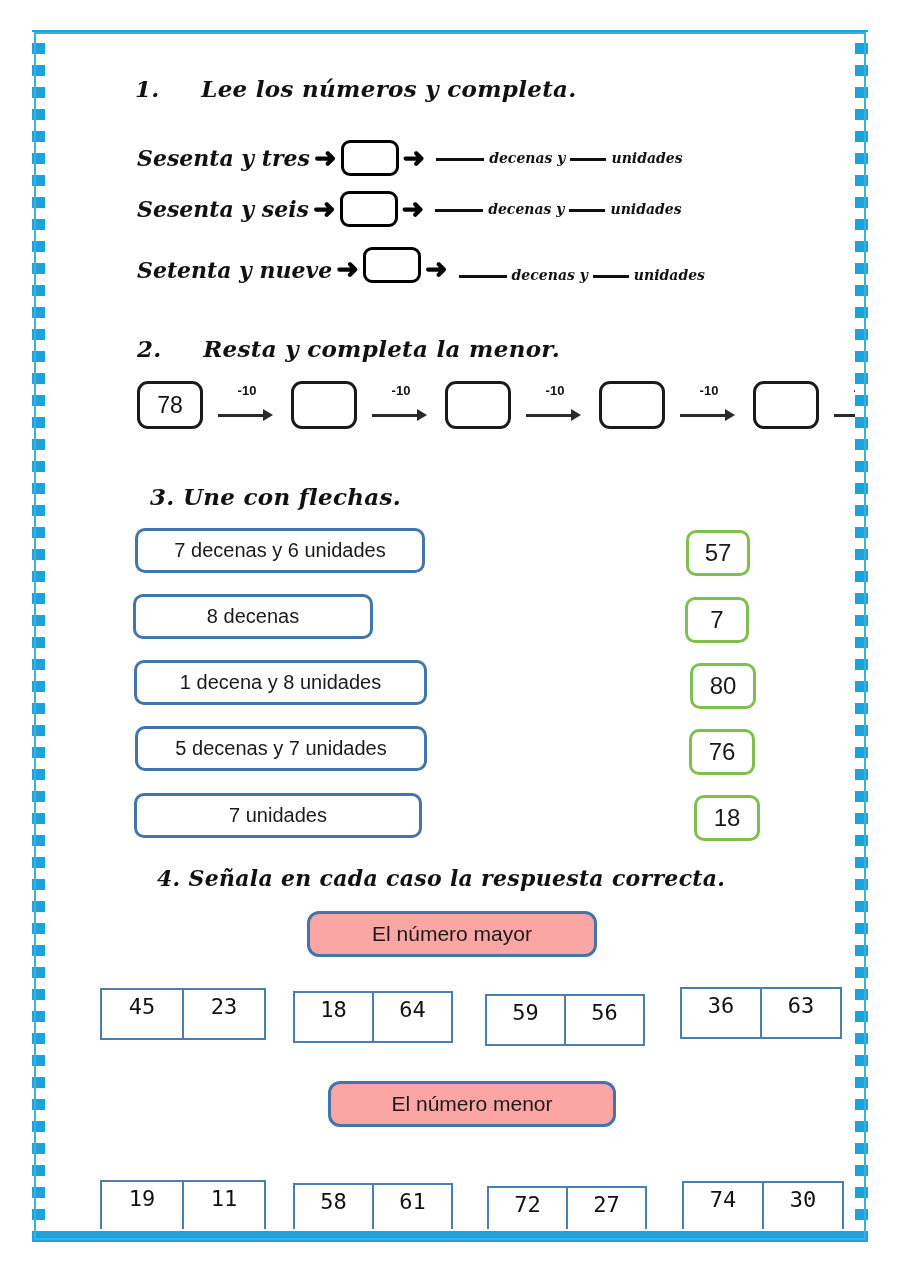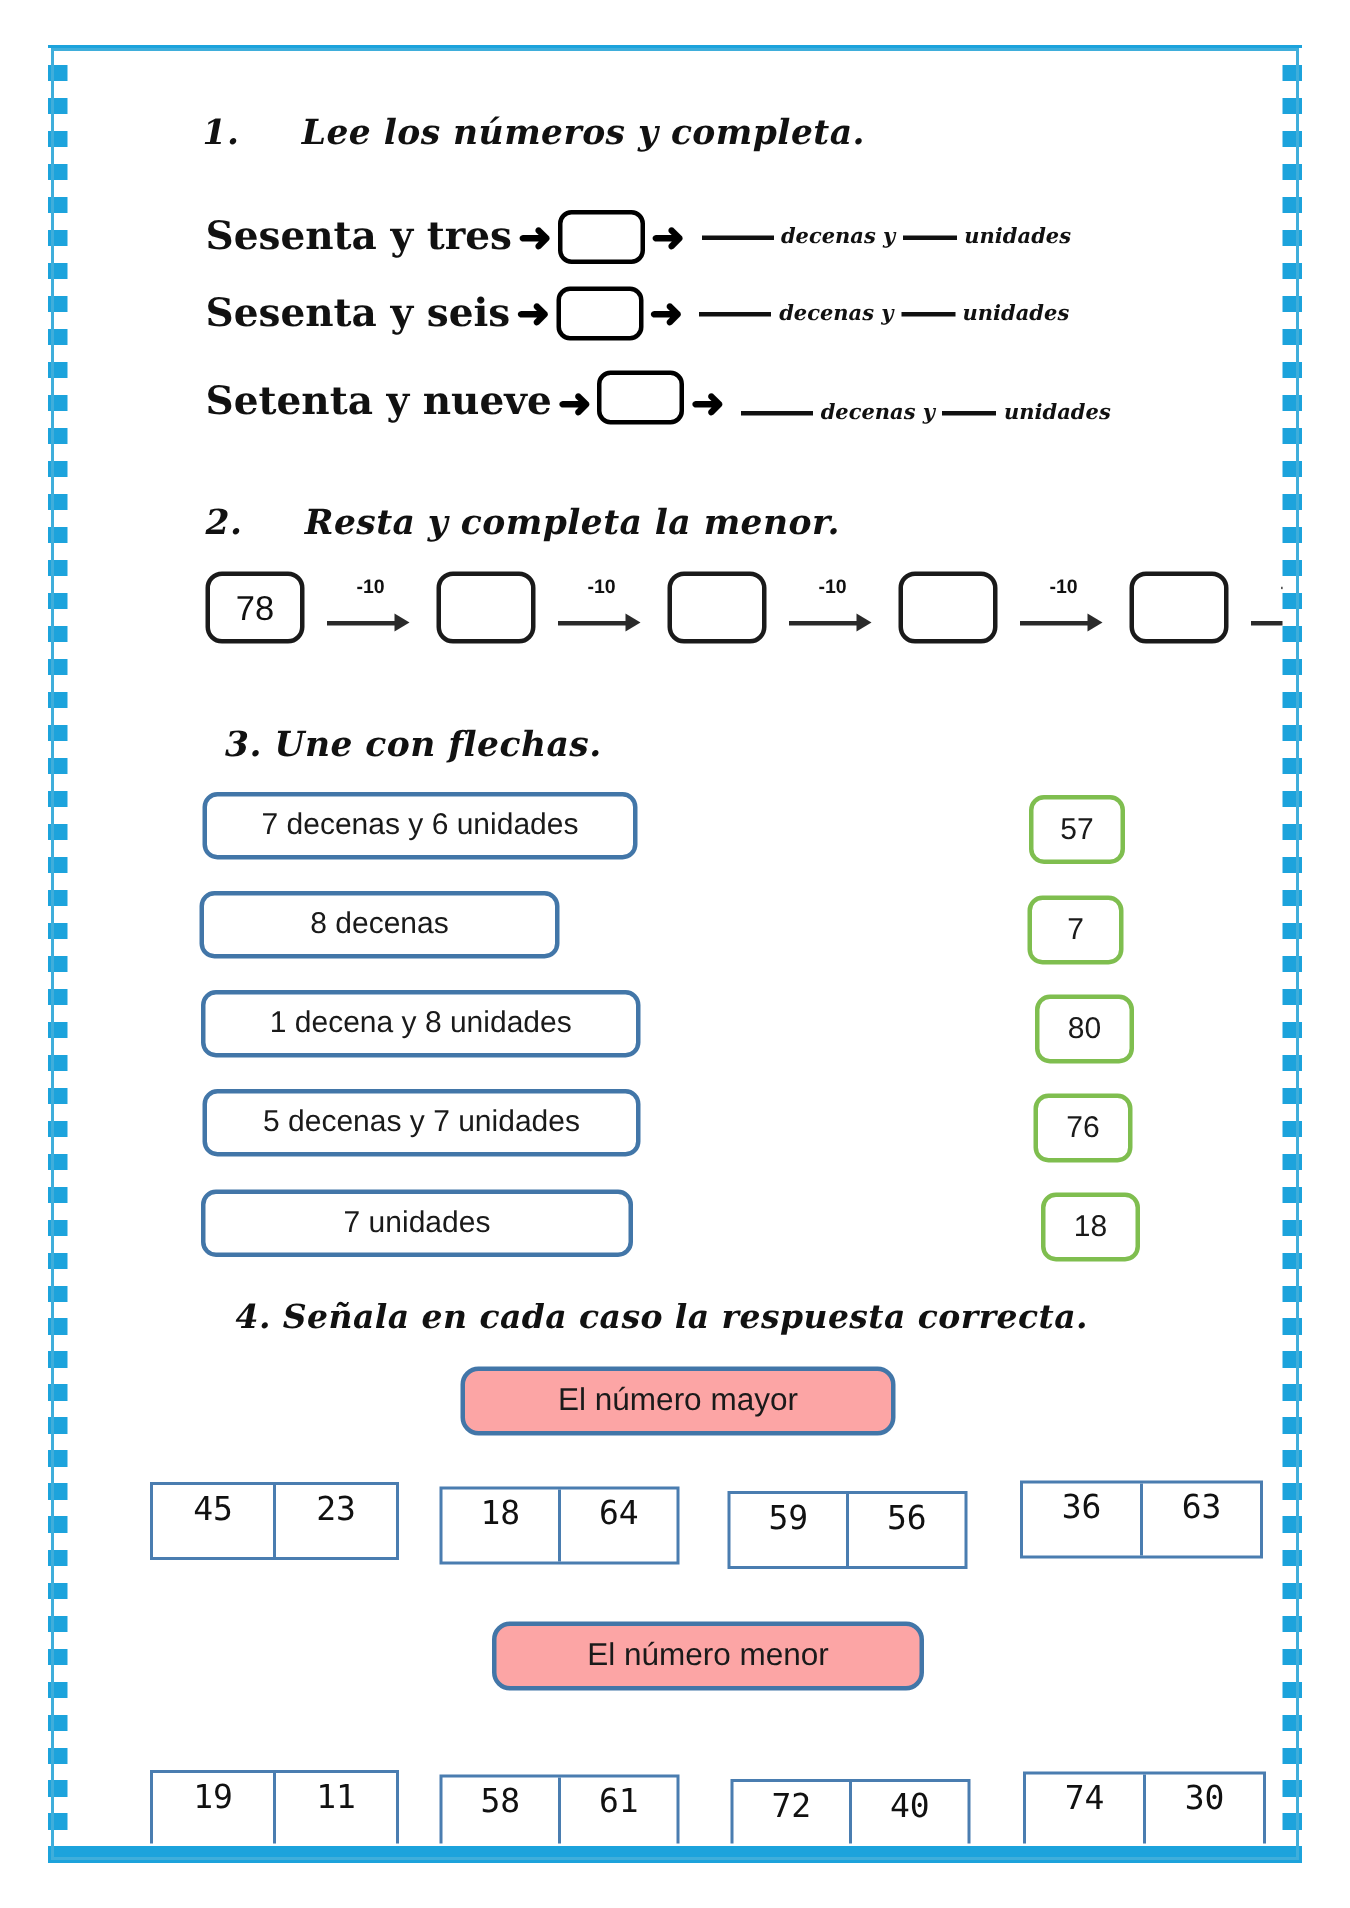--- a/index.html
+++ b/index.html
@@ -92,22 +92,23 @@
     height: 46px;
     display: flex;
     align-items: center;
   }
   .ex1-row.r1 { top: 92px; }
   .ex1-row.r2 { top: 143px; }
   .ex1-row.r3 { top: 194px; align-items: flex-end; }
 
   .ex1-word {
     font-family: "DejaVu Serif", serif;
+    font-style: italic;
     font-weight: 600;
-    font-size: 26px;
+    font-size: 22px;
     color: #111;
     white-space: nowrap;
   }
   .arrow-bold {
     display: inline-block;
     font-size: 27px;
     font-weight: bold;
     color: #000;
     margin: 0 4px;
     line-height: 1;
@@ -229,21 +230,21 @@
   .green-box {
     position: absolute;
     box-sizing: border-box;
     border: 3px solid #7FBE4F;
     border-radius: 10px;
     background: #fff;
     display: flex;
     align-items: center;
     justify-content: center;
     font-family: "Liberation Sans", sans-serif;
-    font-size: 20px;
+    font-size: 24px;
     color: #1a1a1a;
   }
 
   
   .ex4-title {
     position: absolute;
     left: 112px; top: 822px;
     font-size: 22px;
   }
   .label-pill {
@@ -418,21 +419,21 @@
       <div class="pair-table" style="left:55px; top:1137px; width:166px;">
         <div class="pair-cell">19</div>
         <div class="pair-cell">11</div>
       </div>
       <div class="pair-table" style="left:248px; top:1140px; width:160px;">
         <div class="pair-cell">58</div>
         <div class="pair-cell">61</div>
       </div>
       <div class="pair-table" style="left:442px; top:1143px; width:160px;">
         <div class="pair-cell">72</div>
-        <div class="pair-cell">40</div>
+        <div class="pair-cell">27</div>
       </div>
       <div class="pair-table" style="left:637px; top:1138px; width:162px;">
         <div class="pair-cell">74</div>
         <div class="pair-cell">30</div>
       </div>
     </div>
 
   </div>
 </div>
 

